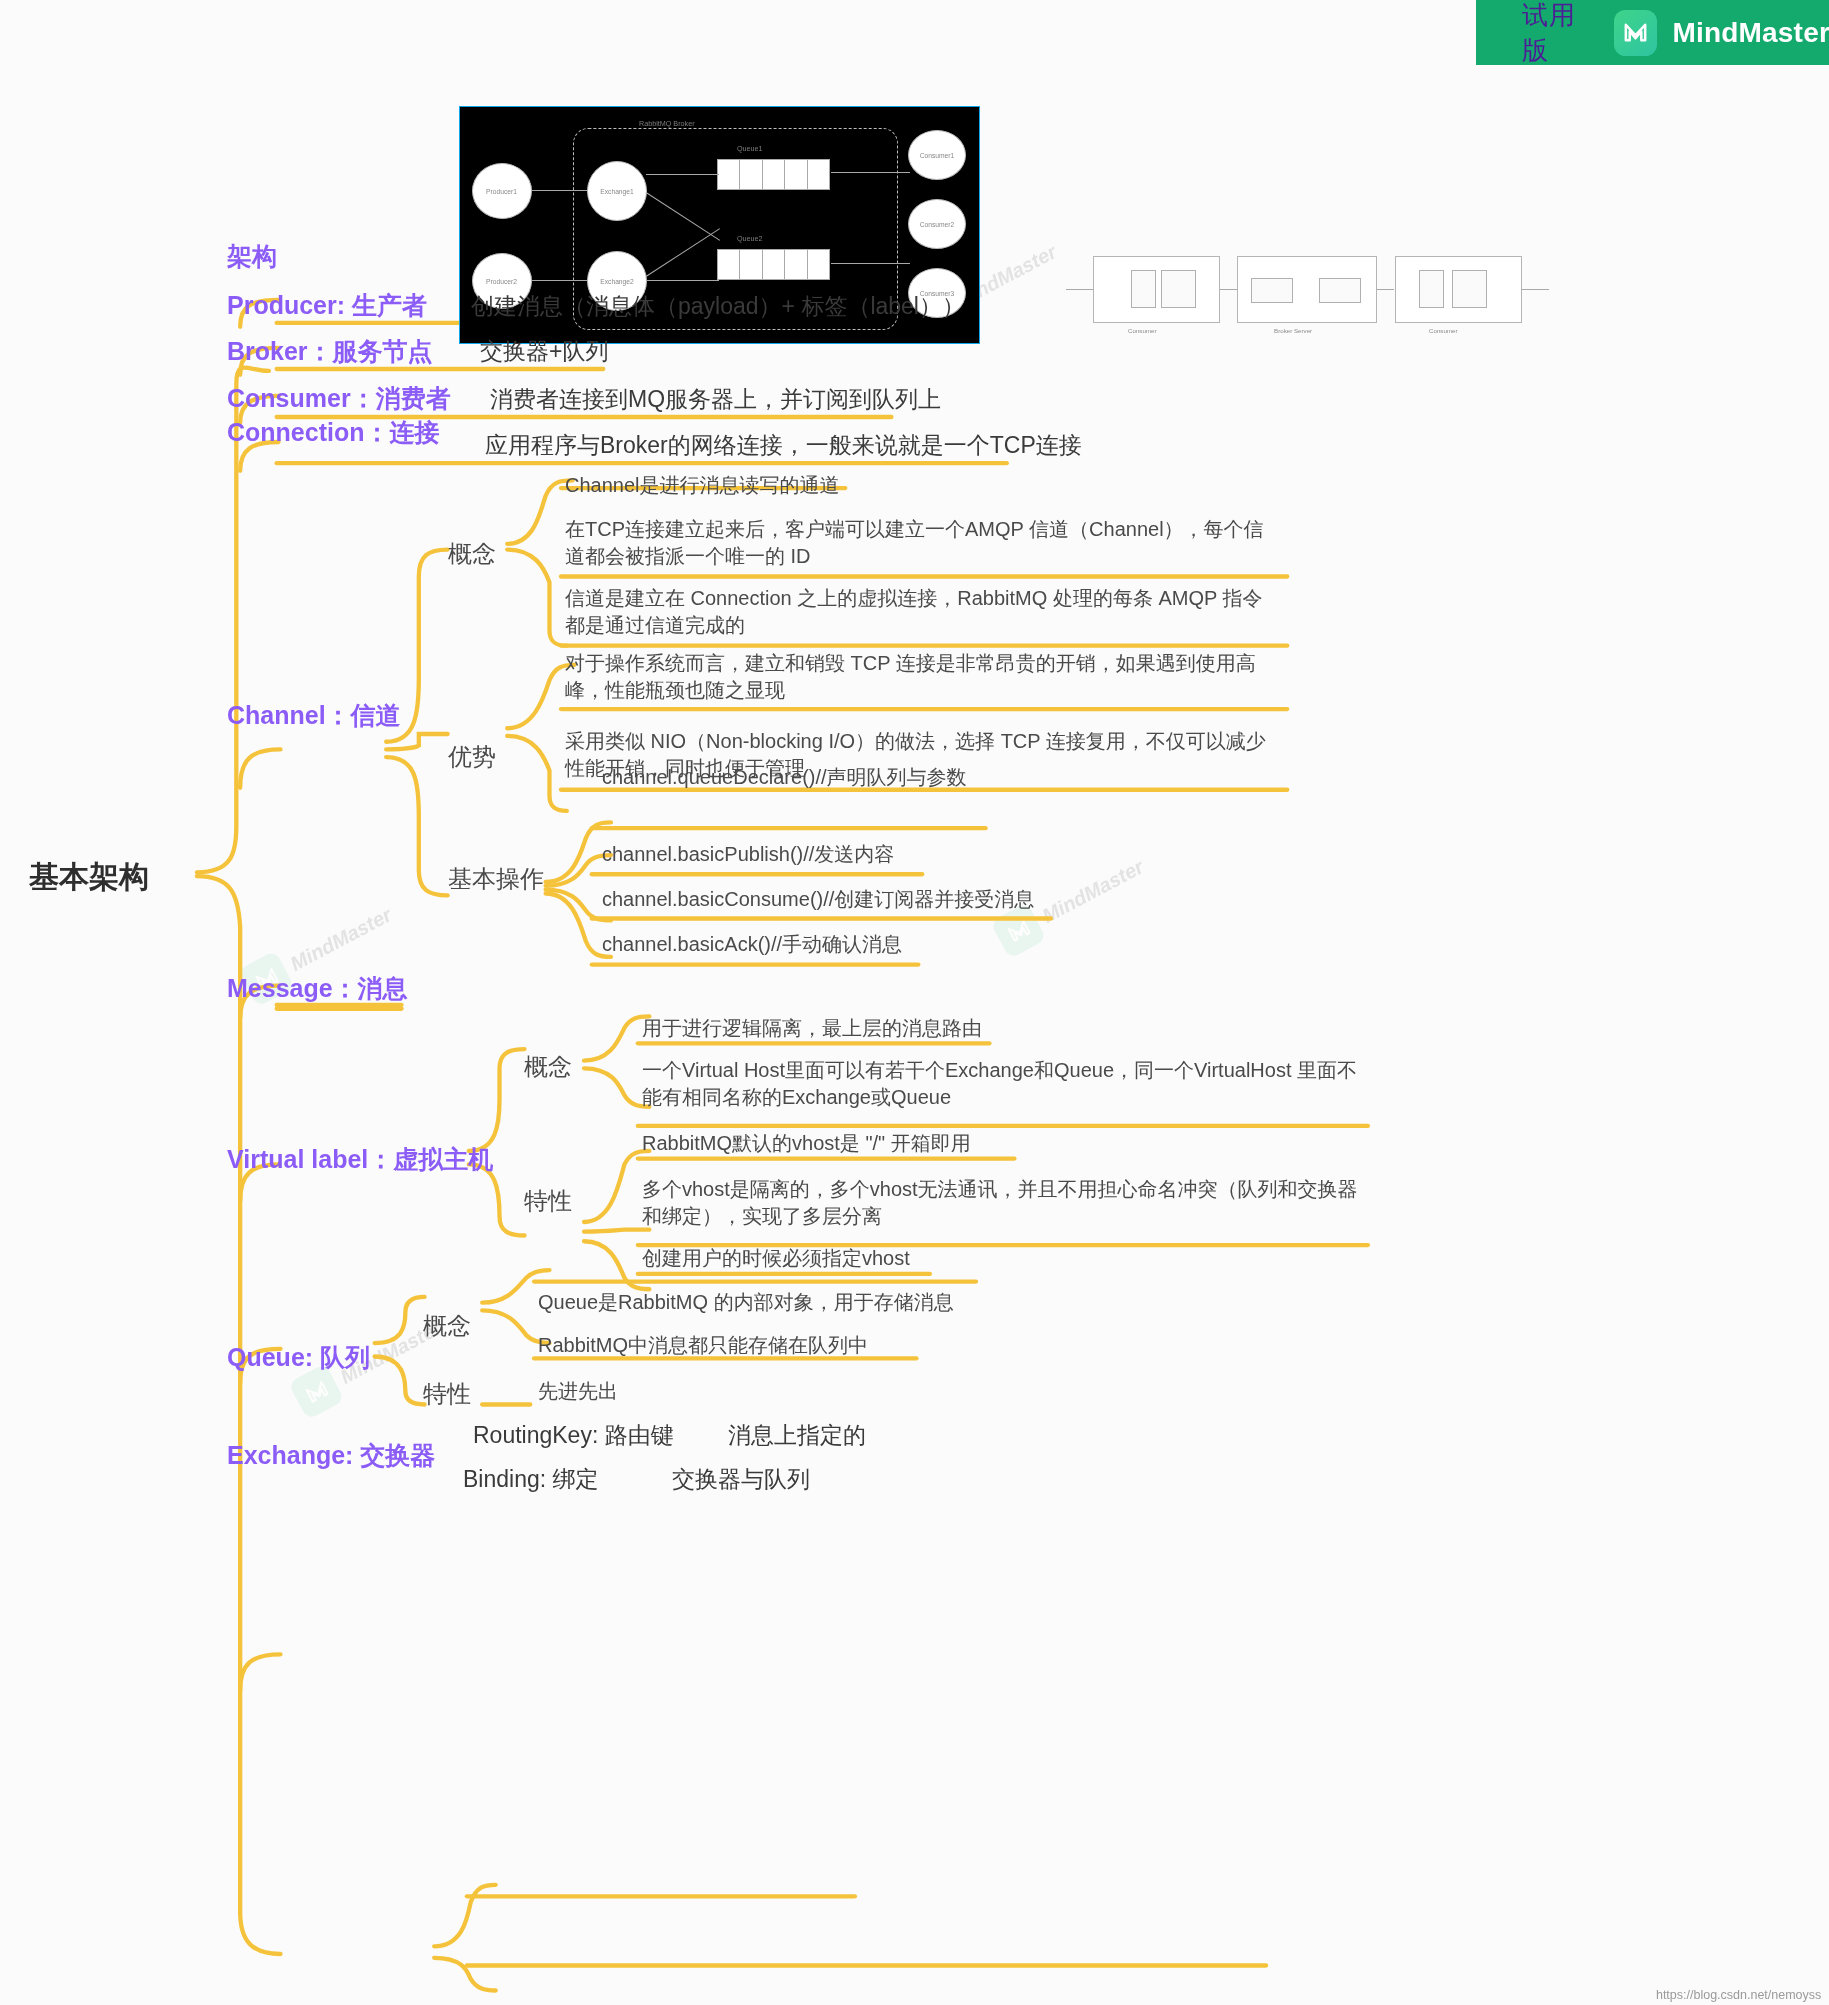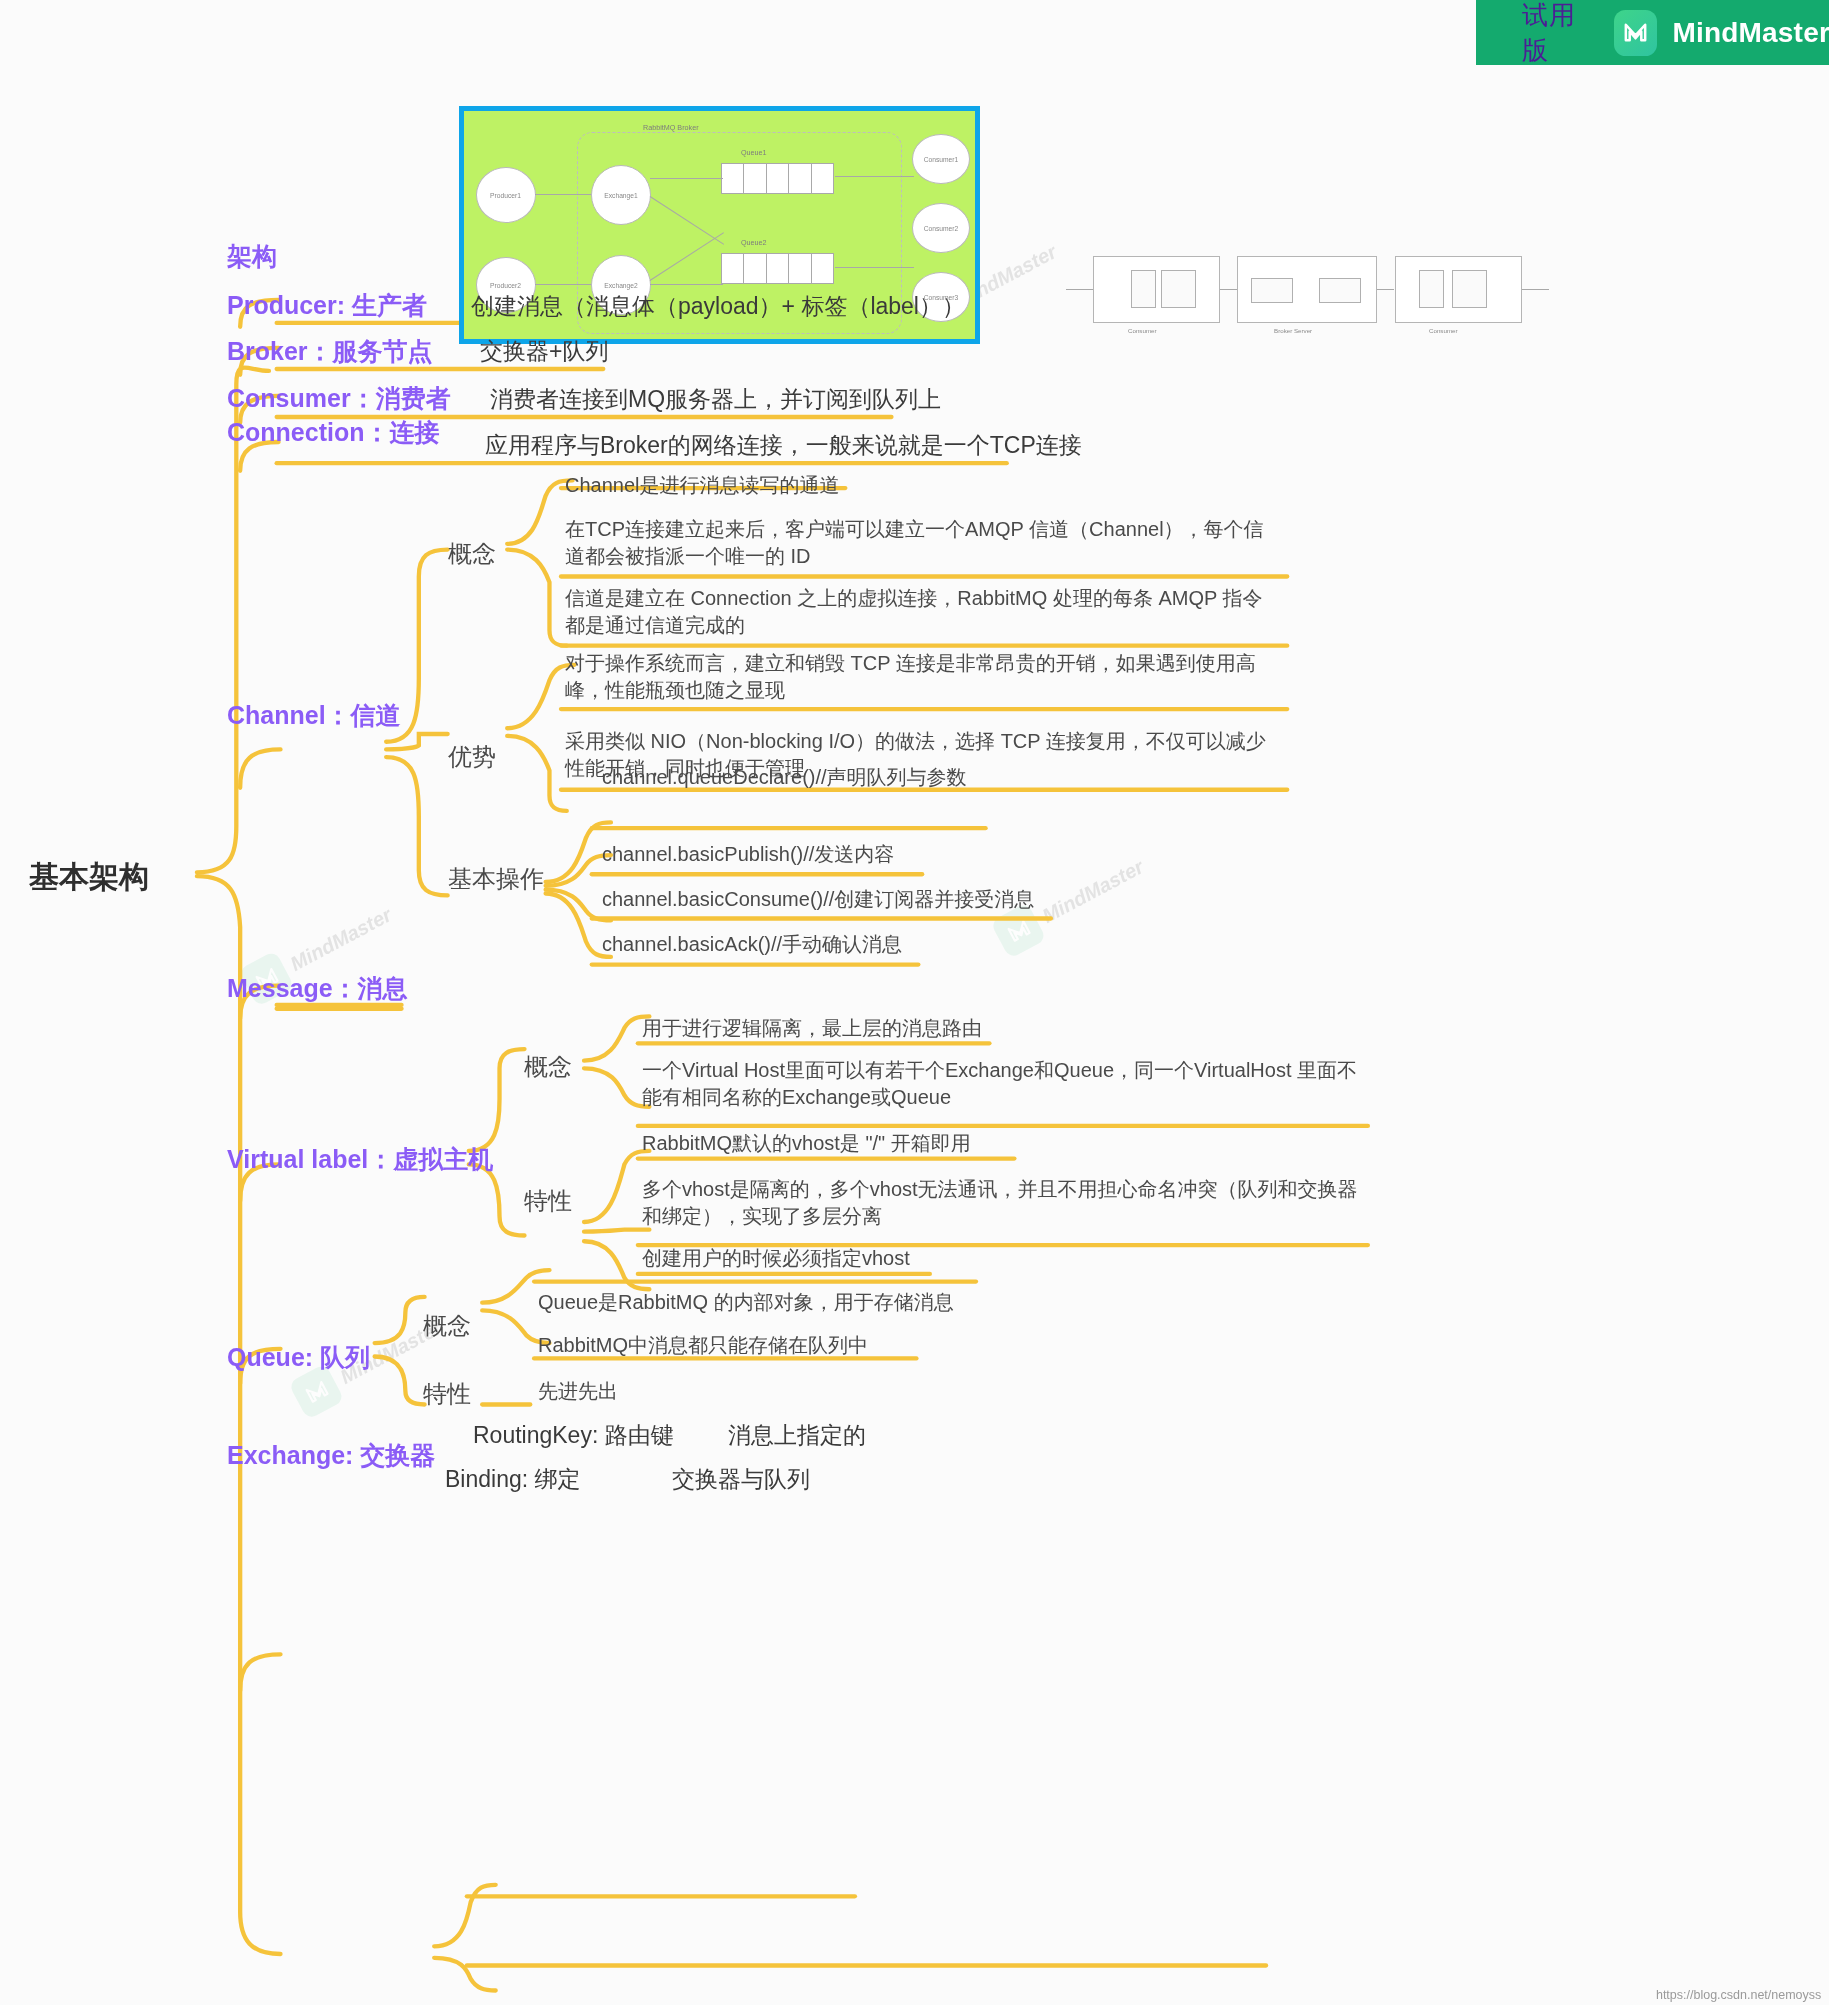--- a/index.html
+++ b/index.html
@@ -107,22 +107,22 @@
   .node.lvl3 {
     font-size: 20px;
     font-weight: normal;
     color: #4a4a4a;
   }
   .node.wrap { white-space: normal; }
   
   .arch-img {
     position: absolute;
     z-index: 8;
-    background: #bef264;
-    border: 5px solid #0ea5e9;
+    background: #000000;
+    border: 1px solid #0ea5e9;
   }
   .arch-inner { position: relative; width: 100%; height: 100%; }
   .ell {
     position: absolute;
     border: 1.3px solid #b9b9b9;
     border-radius: 50%;
     background: #fff;
     display: flex; align-items: center; justify-content: center;
     font-size: 6.7px; color: #888;
   }
@@ -405,18 +405,18 @@
   <div class="node lvl1" style="left:227px; top:1341px;">Queue: 队列</div>
   <div class="node lvl2" style="left:423px; top:1310px;">概念</div>
   <div class="node lvl2" style="left:423px; top:1378px;">特性</div>
   <div class="node lvl3" style="left:538px; top:1289px;">Queue是RabbitMQ 的内部对象，用于存储消息</div>
   <div class="node lvl3" style="left:538px; top:1332px;">RabbitMQ中消息都只能存储在队列中</div>
   <div class="node lvl3" style="left:538px; top:1378px;">先进先出</div>
 
   <div class="node lvl1" style="left:227px; top:1439px;">Exchange: 交换器</div>
   <div class="node lvl1-plain" style="left:473px; top:1420px;">RoutingKey: 路由键</div>
   <div class="node lvl1-plain" style="left:728px; top:1420px;">消息上指定的</div>
-  <div class="node lvl1-plain" style="left:445px; top:1464px;">Binding: 绑定</div>
+  <div class="node lvl1-plain" style="left:463px; top:1464px;">Binding: 绑定</div>
   <div class="node lvl1-plain" style="left:672px; top:1464px;">交换器与队列</div>
 
   <div id="footer-url">https://blog.csdn.net/nemoyss</div>
 </div>
 
 
 </body></html>

